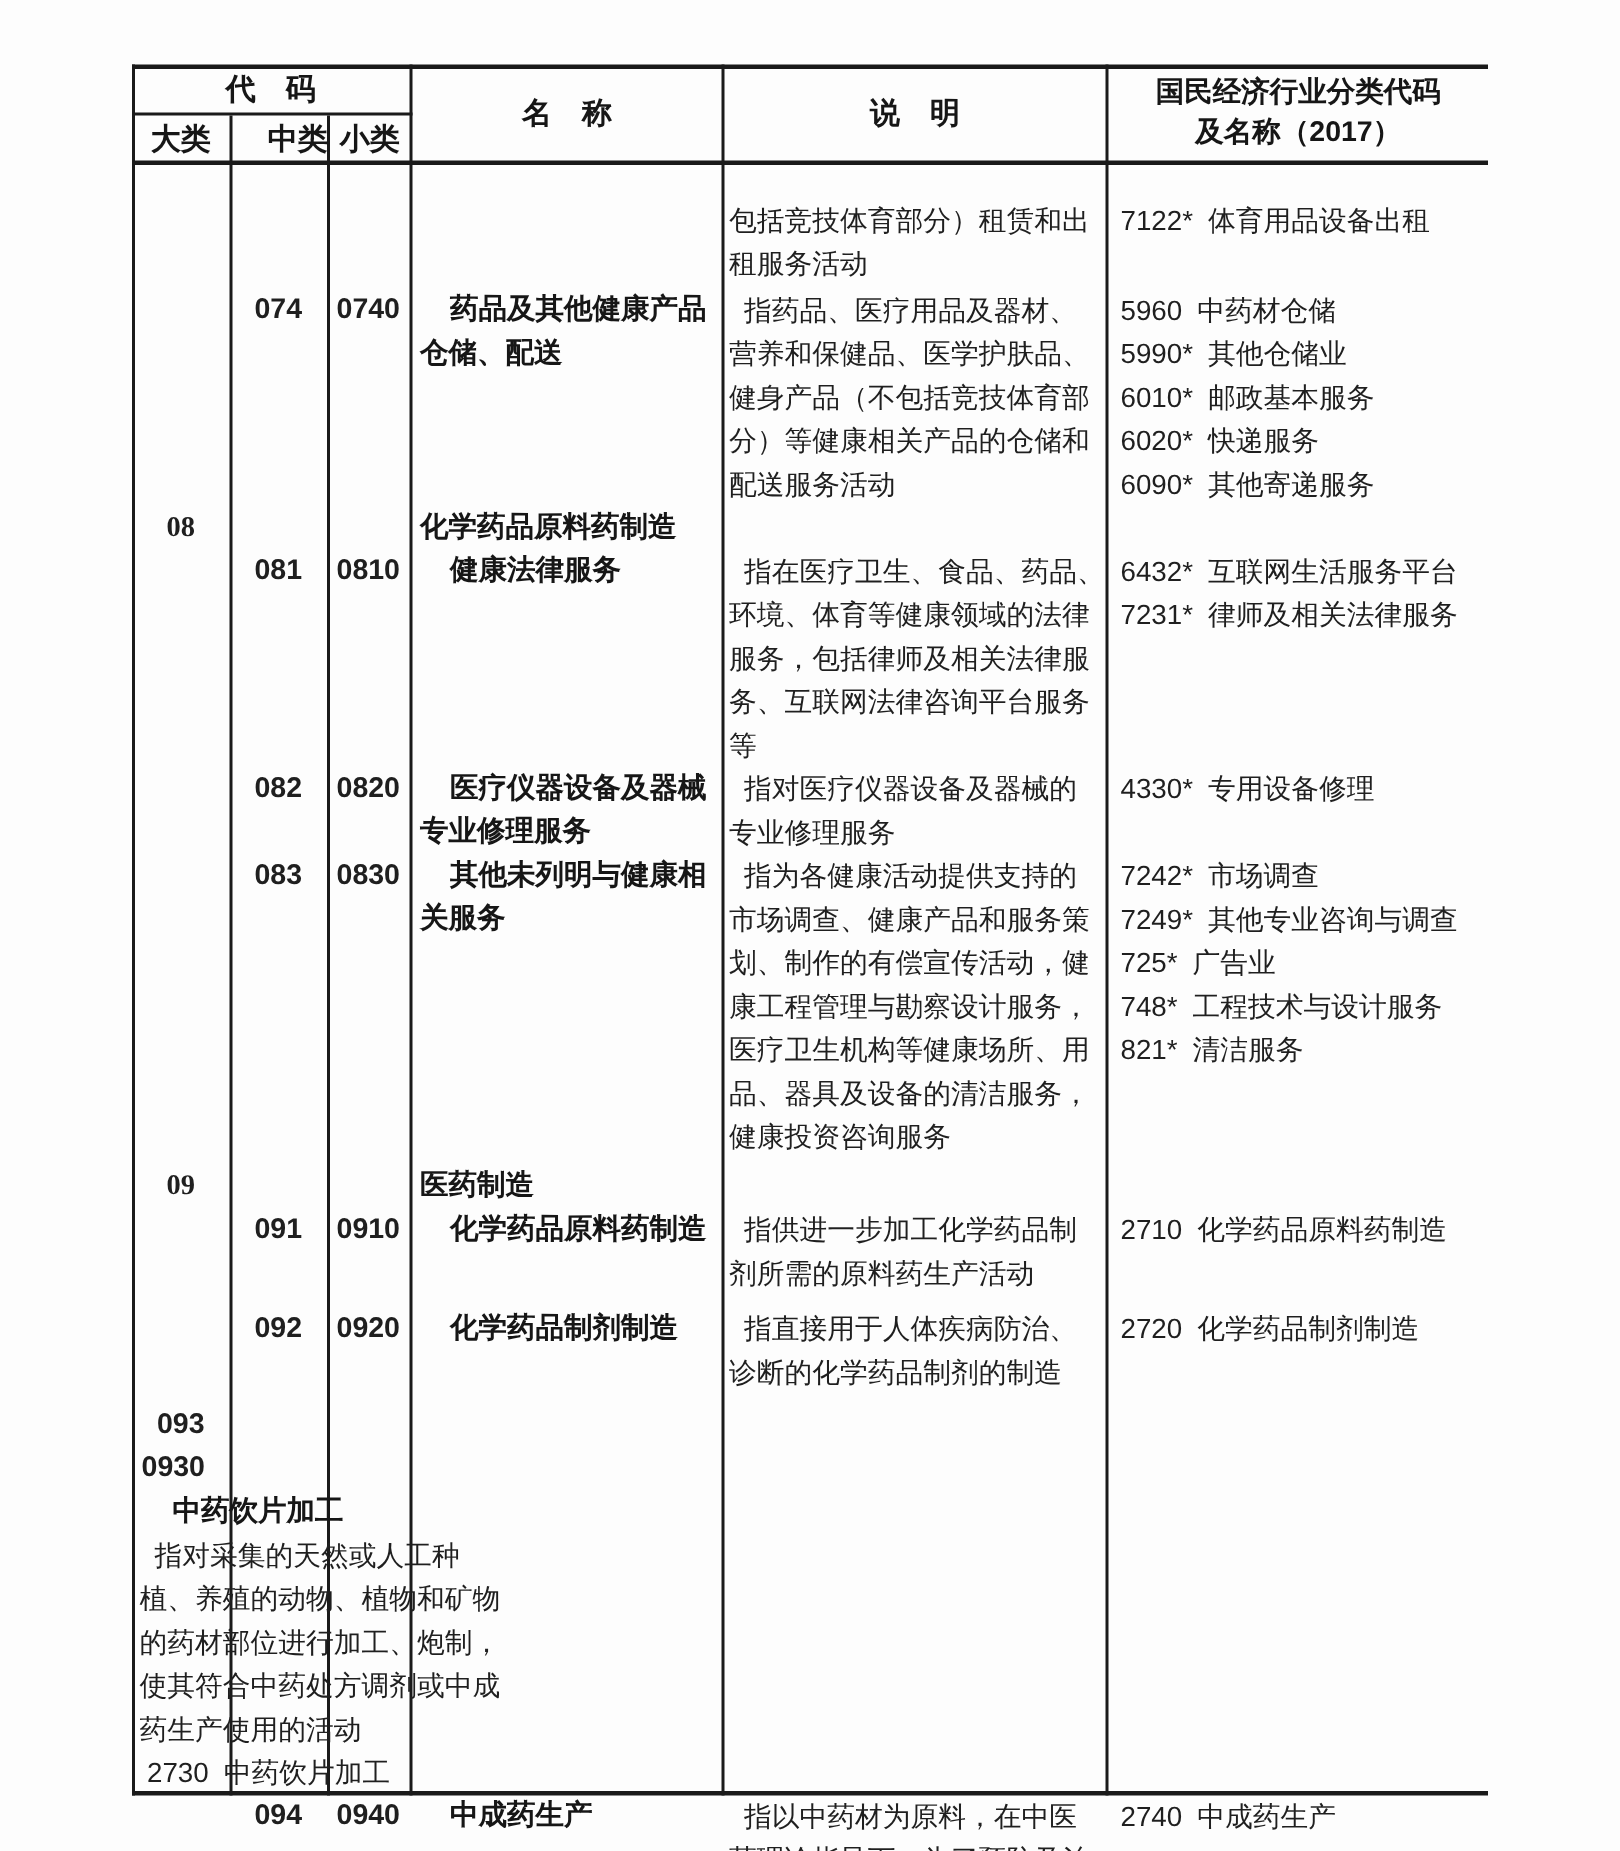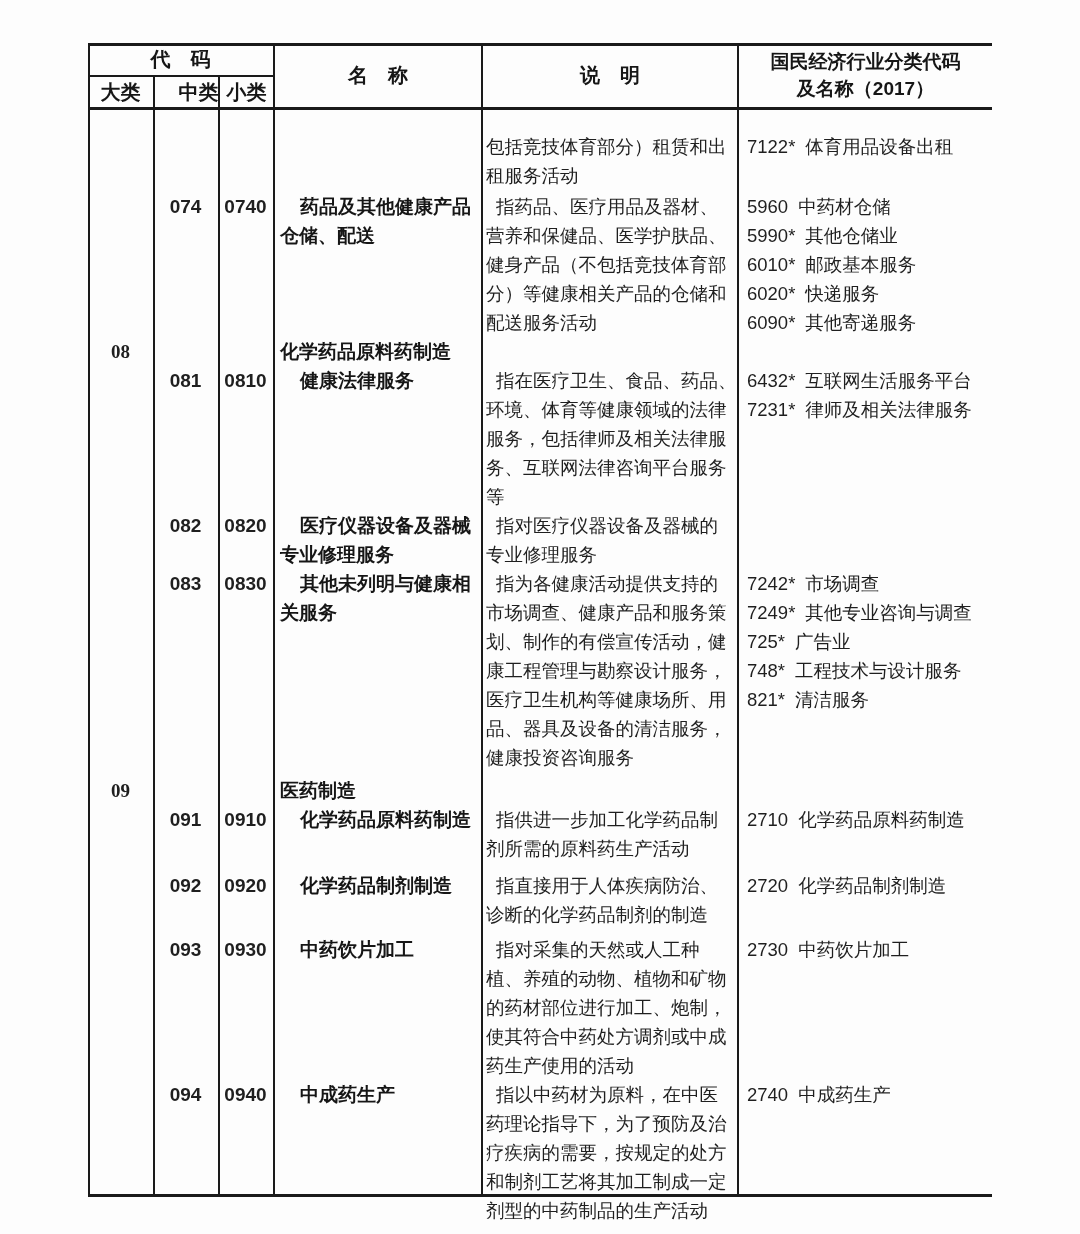--- a/index.html
+++ b/index.html
@@ -158,20 +158,26 @@
         </div>
       </div>
       <div class="block" style="margin-top: 0px;">
         <div class="cell c-major"></div>
         <div class="cell c-mid">082</div>
         <div class="cell c-small">0820</div>
         <div class="cell c-name indent">医疗仪器设备及器械
 专业修理服务</div>
         <div class="cell c-desc indent">指对医疗仪器设备及器械的
 专业修理服务</div>
+        <div class="cell c-refs">
+          <div class="ref-line">
+            <span class="ref-code">4330*</span>
+            <span class="ref-label">专用设备修理</span>
+          </div>
+        </div>
       </div>
       <div class="block" style="margin-top: 0px;">
         <div class="cell c-major"></div>
         <div class="cell c-mid">083</div>
         <div class="cell c-small">0830</div>
         <div class="cell c-name indent">其他未列明与健康相
 关服务</div>
         <div class="cell c-desc indent">指为各健康活动提供支持的
 市场调查、健康产品和服务策
 划、制作的有偿宣传活动，健
@@ -231,21 +237,21 @@
         <div class="cell c-name indent">化学药品制剂制造</div>
         <div class="cell c-desc indent">指直接用于人体疾病防治、
 诊断的化学药品制剂的制造</div>
         <div class="cell c-refs">
           <div class="ref-line">
             <span class="ref-code">2720</span>
             <span class="ref-label">化学药品制剂制造</span>
           </div>
         </div>
       </div>
-      <div class="block" style="margin-top: 6px;">
+      <div class="block" style="margin-top: 6px; flex-direction: column;">
         <div class="cell c-major"></div>
         <div class="cell c-mid">093</div>
         <div class="cell c-small">0930</div>
         <div class="cell c-name indent">中药饮片加工</div>
         <div class="cell c-desc indent">指对采集的天然或人工种
 植、养殖的动物、植物和矿物
 的药材部位进行加工、炮制，
 使其符合中药处方调剂或中成
 药生产使用的活动</div>
         <div class="cell c-refs">

